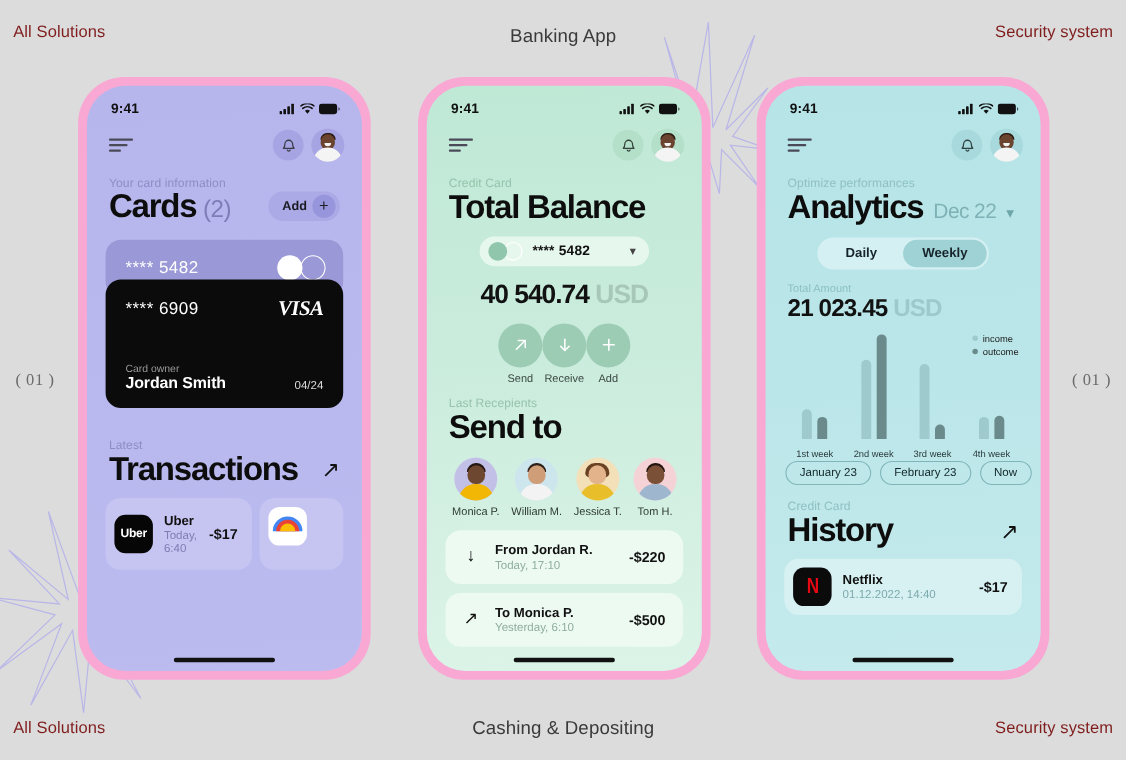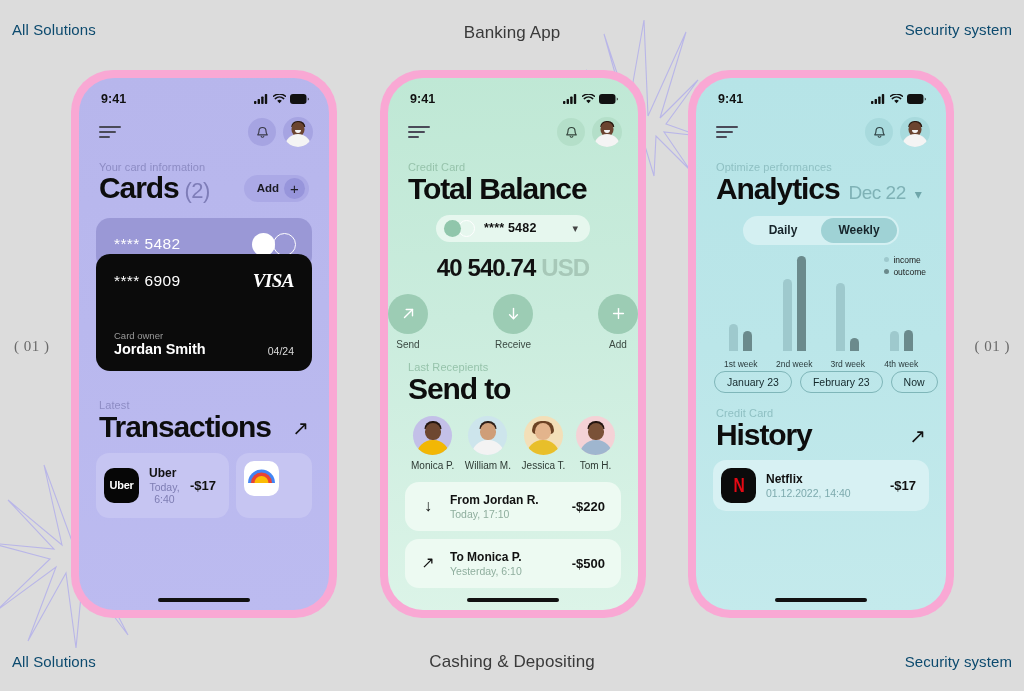--- a/index.html
+++ b/index.html
@@ -9,21 +9,21 @@
     height: 691px;
     background: #dcdcdc;
     font-family: "Liberation Sans", sans-serif;
     overflow: hidden;
     position: relative;
   }
 
   
   .caption {
     position: absolute;
-    color: #0c4a6e;
+    color: #7f1d1d;
     font-size: 15px;
     letter-spacing: .1px;
     white-space: nowrap;
   }
   .caption-top-left    { left: 12px;  top: 21px; }
   .caption-top-center  { left: 50%;   top: 23px; transform: translateX(-50%); font-size: 17px; color: #3a3a3a; }
   .caption-top-right   { right: 12px; top: 21px; }
   .caption-bot-left    { left: 12px;  bottom: 21px; }
   .caption-bot-center  { left: 50%;   bottom: 19px; transform: translateX(-50%); font-size: 17px; color: #3a3a3a; }
   .caption-bot-right   { right: 12px; bottom: 21px; }
@@ -188,42 +188,42 @@
     display: flex; align-items: center; gap: 10px;
     padding: 8px 13px 8px 8px; cursor: pointer;
   }
   .tx-icon { width: 35px; height: 35px; border-radius: 10px; flex: 0 0 auto;
              display: flex; align-items: center; justify-content: center; }
   .uber-icon { background: #060606; }
   .uber-icon span { color: #fff; font-size: 11px; font-weight: bold; letter-spacing: -.3px; }
   .gpay-icon { background: #ffffff; position: relative; overflow: hidden; }
   .tx-meta { flex: 1 1 auto; min-width: 0; }
   .tx-name { font-size: 12px; font-weight: bold; color: #111; }
-  .tx-time { font-size: 10.5px; color: #7e7db3; margin-top: 1px; text-align: center; }
+  .tx-time { font-size: 10.5px; color: #7e7db3; margin-top: 1px; }
   .tx-amt { font-size: 13px; font-weight: bold; color: #111; }
 
   
   .p2-head { padding: 14px 20px 0 20px; }
   .card-pill {
     margin: 10px auto 0 auto; width: 154px;
     background: #e6f7ee; border-radius: 22px;
     display: flex; align-items: center; gap: 9px;
     padding: 5px 12px 5px 8px; cursor: pointer;
   }
   .pill-toggle { position: relative; width: 31px; height: 17px; flex: 0 0 auto; }
   .pill-toggle .c1 { position: absolute; left: 0;  top: 0; width: 17px; height: 17px; border-radius: 50%; background: #90c6ab; }
   .pill-toggle .c2 { position: absolute; right: 0; top: 0; width: 17px; height: 17px; border-radius: 50%; border: 1.3px solid #ffffff; }
   .pill-num { font-size: 12.5px; font-weight: bold; color: #111; letter-spacing: .2px; flex: 1 1 auto; }
   .chev { font-size: 11px; color: #444; }
 
   .balance { text-align: center; margin-top: 12px; font-size: 24px; font-weight: bold;
              color: #111; letter-spacing: -.9px; }
   .balance .cur { color: #a7c8b8; }
 
-  .actions { display: flex; justify-content: space-between; gap: 22px; margin-top: 12px; }
+  .actions { display: flex; justify-content: center; margin-top: 12px; }
   .action { display: flex; flex-direction: column; align-items: center; gap: 5px; cursor: pointer; }
   .action-circle {
     width: 40px; height: 40px; border-radius: 50%;
     background: #9cccb4; display: flex; align-items: center; justify-content: center;
   }
   .action-circle svg { display: block; }
   .action-label { font-size: 10px; color: #3c4a43; }
 
   .recipients { display: flex; justify-content: space-between; padding: 0 23px; margin-top: 11px; }
   .rcp { display: flex; flex-direction: column; align-items: center; gap: 5px; cursor: pointer; }
@@ -662,20 +662,27 @@
           <div class="p3-date">Dec 22</div>
           <div class="p3-chev">▾</div>
         </div>
       </div>
 
       <div class="segmented">
         <div class="seg">Daily</div>
         <div class="seg active">Weekly</div>
       </div>
 
+      <div class="p3-amount-wrap">
+        <div class="p3-amt-label">Total Amount</div>
+        <div class="p3-amt">
+          <span>21 023.45</span>
+          <span class="cur">USD</span>
+        </div>
+      </div>
 
       <div class="chart-area">
         <div class="legend">
           <div class="leg-row">
             <span class="leg-dot" id="leg-dot-income" style="background: rgb(158, 201, 205);"></span>
             <span class="leg-text">income</span>
           </div>
           <div class="leg-row">
             <span class="leg-dot" id="leg-dot-outcome" style="background: rgb(107, 138, 140);"></span>
             <span class="leg-text">outcome</span>

